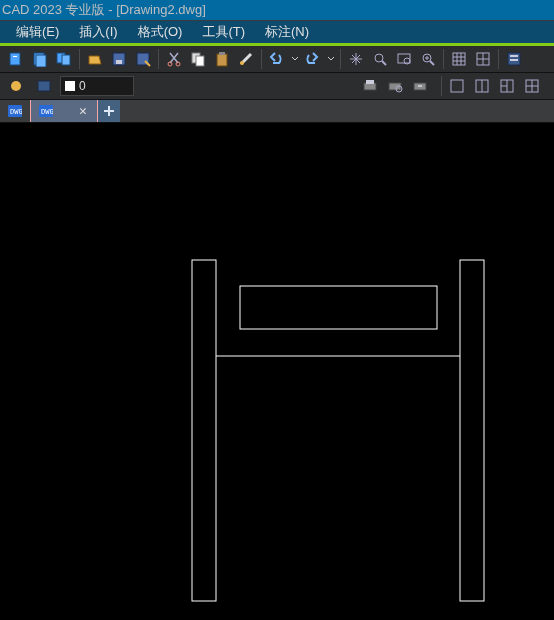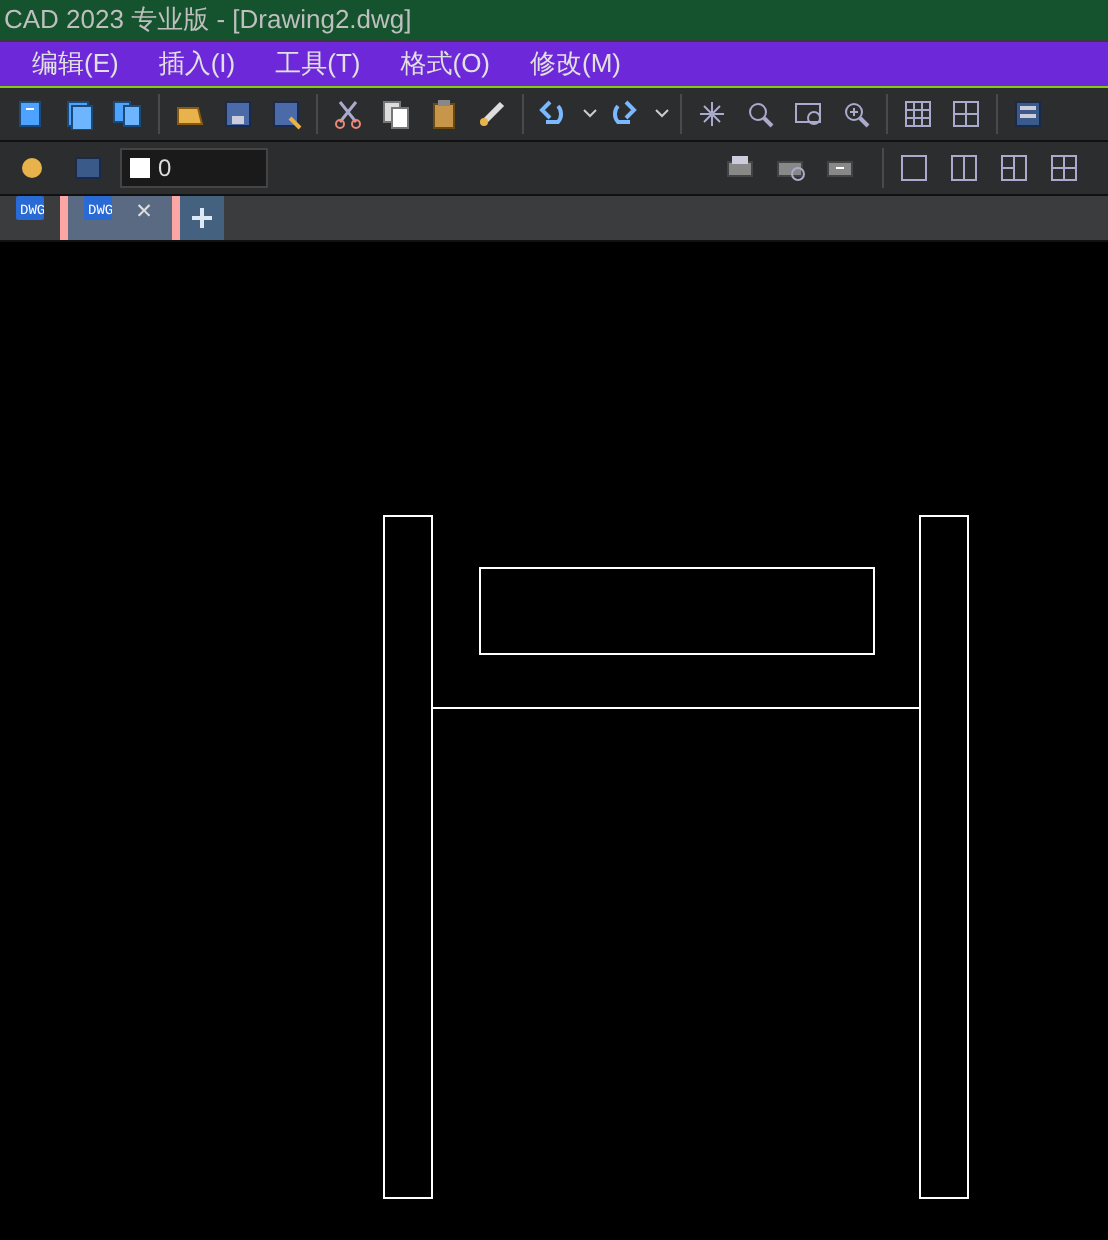--- a/index.html
+++ b/index.html
@@ -1,48 +1,48 @@
 <!DOCTYPE html>
 <html><head>
 <meta charset="utf-8">
 <style>
   html,body{margin:0;padding:0;width:554px;height:620px;background:#000;font-family:"Microsoft YaHei","SimSun",Arial,sans-serif;font-size:13px;color:#ccc;overflow:hidden}
-  .titlebar{height:20px;line-height:20px;padding-left:2px;color:#bfbfbf;background:#14532d;font-size:13px;white-space:nowrap}
-  .menubar{height:22px;background:#6d28d9;border-top:1px solid #3a3a3a;border-bottom:1px solid #84cc16;display:flex;align-items:flex-start;padding-left:6px}
+  .titlebar{height:20px;line-height:20px;padding-left:2px;color:#bfbfbf;background:#0369a1;font-size:13px;white-space:nowrap}
+  .menubar{height:22px;background:#0c4a6e;border-top:1px solid #3a3a3a;border-bottom:3px solid #84cc16;display:flex;align-items:flex-start;padding-left:6px}
   .menu-item{padding:2px 10px;color:#e0e0e0;font-size:13px;cursor:default}
   .toolbar{height:26px;background:#2b2d2f;border-bottom:1px solid #111;display:flex;align-items:center;padding:0 4px;gap:0}
   .tbtn{width:22px;height:22px;display:flex;align-items:center;justify-content:center;margin:0 1px;cursor:default}
   .tbtn svg{display:block}
   .sep{width:1px;height:20px;background:#4a4a4a;margin:0 3px}
   .layerbar{height:26px;background:#2b2d2f;border-bottom:1px solid #111;display:flex;align-items:center;padding:0 4px}
   .layer-left{display:flex;align-items:center;gap:4px}
   .layer-name{background:#1a1a1a;color:#ddd;padding:1px 8px 1px 4px;font-size:12px;height:16px;line-height:16px;min-width:60px;display:flex;align-items:center;gap:4px;border:1px solid #444}
   .sq{width:10px;height:10px;background:#fff;display:inline-block}
   .spacer{flex:1}
   .rgroup{display:flex;align-items:center;gap:1px;margin-right:6px}
   .tabstrip{height:22px;background:#3a3c3e;display:flex;align-items:stretch;border-bottom:1px solid #111}
-  .tab{display:flex;gap:4px;padding:0 8px;font-family:"Courier New",monospace;font-size:13px;color:#ddd;cursor:default;border-right:4px solid #fca5a5}
+  .tab{display:flex;align-items:center;gap:18px;padding:0 8px;font-family:"Courier New",monospace;font-size:13px;color:#ddd;cursor:default;border-right:1px solid #fca5a5}
   .tab.active{background:#5a6a82;color:#fff}
   .tab .dwg-ic{width:14px;height:12px}
   .tab .close{width:12px;text-align:center;color:#ddd;margin-left:6px}
   .newtab{width:22px;display:flex;align-items:center;justify-content:center;background:#44617f}
   .canvas{position:relative;background:#000;height:502px}
   .canvas svg{position:absolute;left:0;top:0}
 </style>
 </head>
 <body>
 
 <div class="titlebar">CAD 2023 专业版 - [Drawing2.dwg]</div>
 
 <div class="menubar">
   <div class="menu-item">编辑(E)</div>
   <div class="menu-item">插入(I)</div>
+  <div class="menu-item">格式(O)</div>
   <div class="menu-item">工具(T)</div>
-  <div class="menu-item">格式(O)</div>
-  <div class="menu-item">修改(M)</div>
+  <div class="menu-item">标注(N)</div>
 </div>
 
 <div class="toolbar">
   <span class="tbtn">
       <svg width="16" height="16">
         <rect x="2" y="2" width="10" height="12" fill="#4da3ff" stroke="#1a4a7a"></rect>
         <rect x="5" y="5" width="4" height="1" fill="#fff"></rect>
       </svg>
     </span>
   <span class="tbtn">

